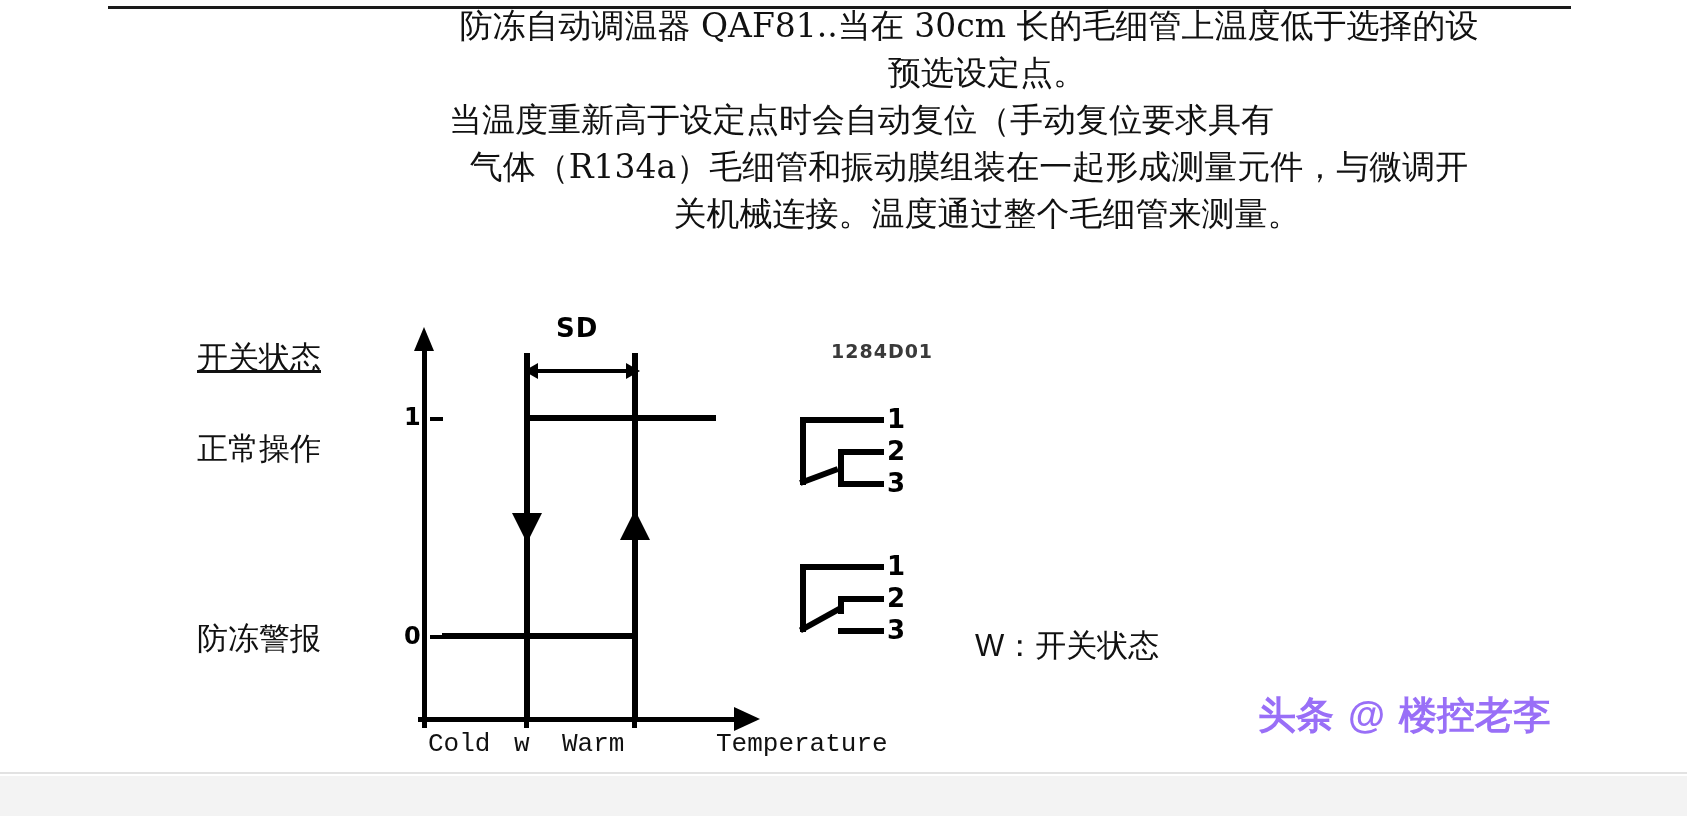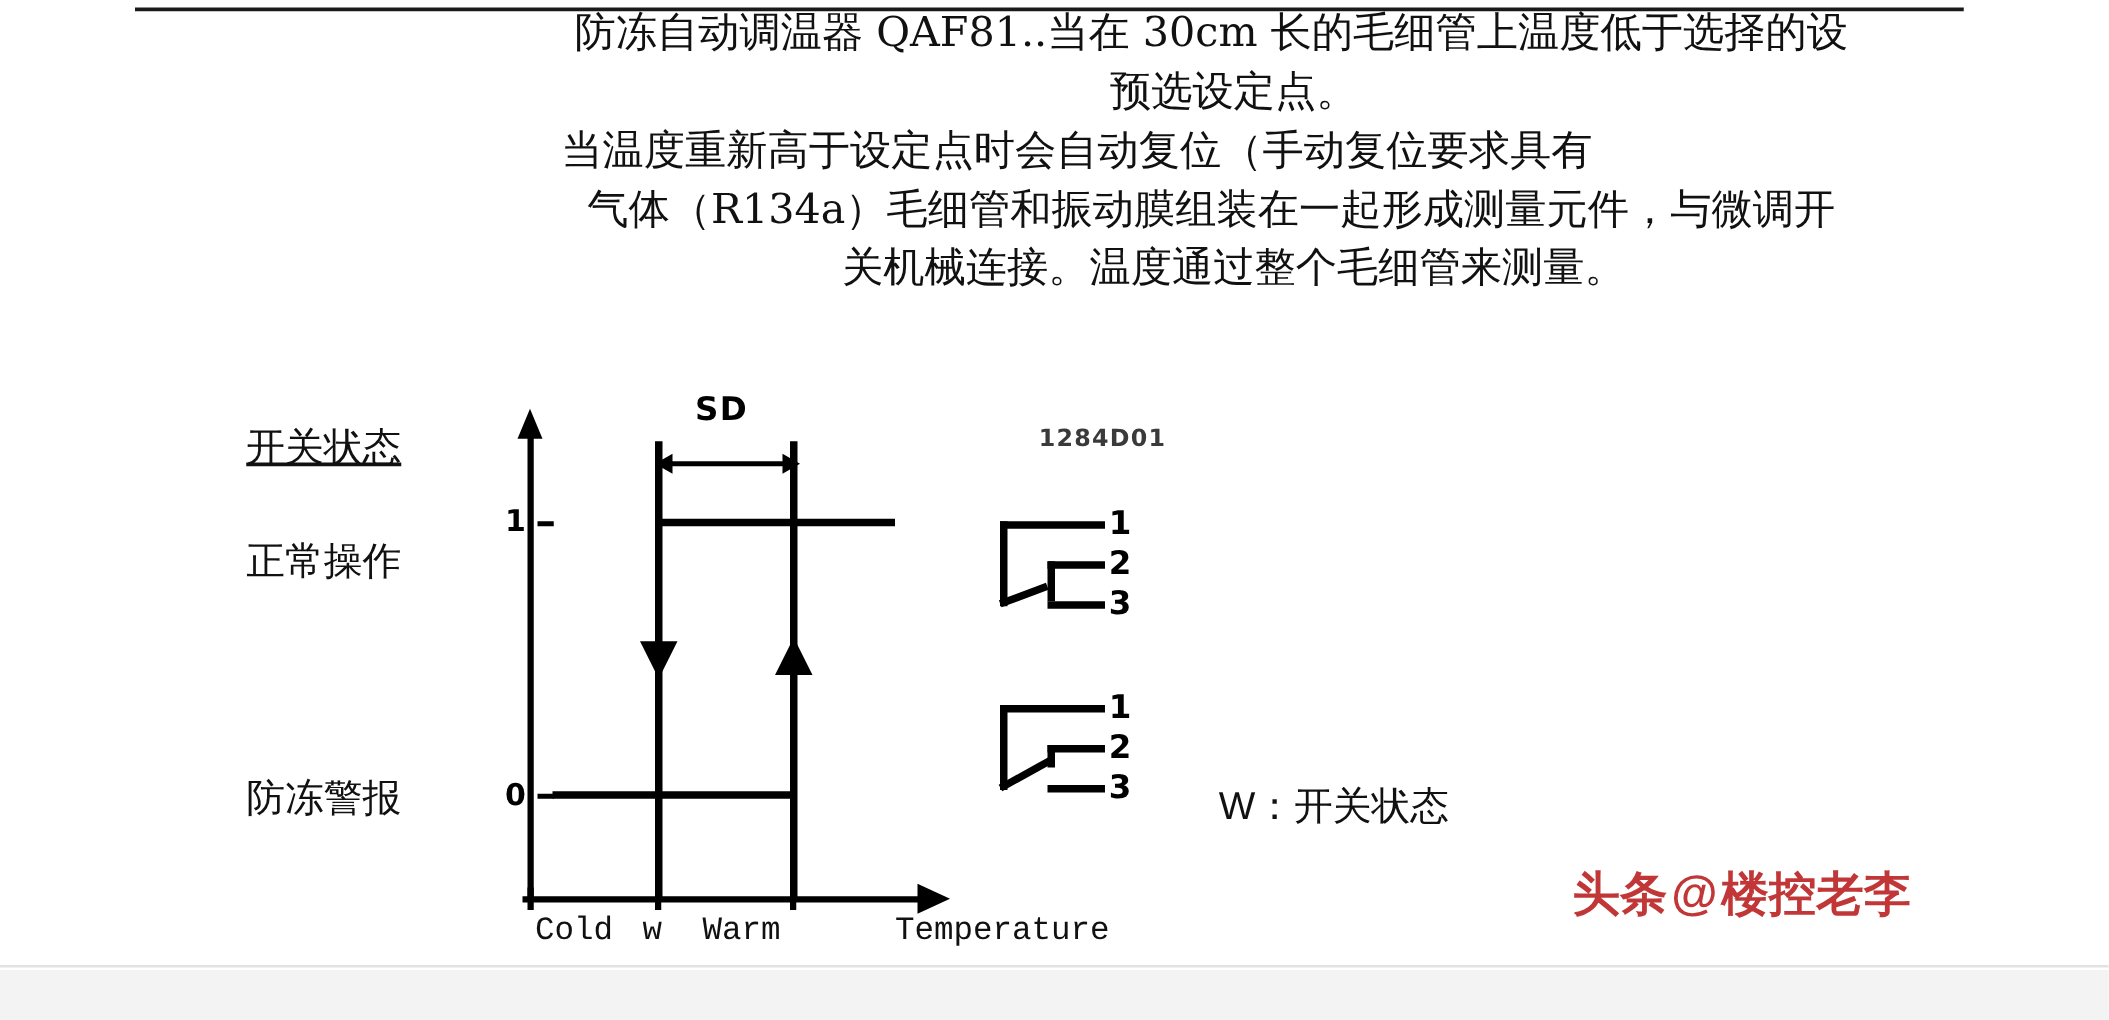--- a/index.html
+++ b/index.html
@@ -130,23 +130,23 @@
   #legend{
     position:absolute;left:975px;top:620px;
     font-family:"DejaVu Serif","Liberation Serif",serif;
     font-size:31px;line-height:50px;color:#111;white-space:nowrap;
   }
   .leg-key{font-family:"Liberation Sans","DejaVu Sans",sans-serif;}
 
   
   #watermark{
     position:absolute;left:1258px;top:690px;
-    display:flex;align-items:center;gap:3px;
-    font-family:"DejaVu Serif","Liberation Serif",serif;
-    font-size:38px;color:#b91c1c;font-weight:bold;
+    display:flex;align-items:center;gap:14px;
+    font-family:"DejaVu Serif","Liberation Serif",serif;
+    font-size:38px;color:#8b5cf6;font-weight:bold;
     opacity:.88;white-space:nowrap;justify-content:flex-end;
   }
   #wm-at{font-family:"Liberation Sans","DejaVu Sans",sans-serif;font-weight:bold;}
 </style>
 </head>
 <body>
 
 <div id="page">
 
   <div id="top-rule"></div>

